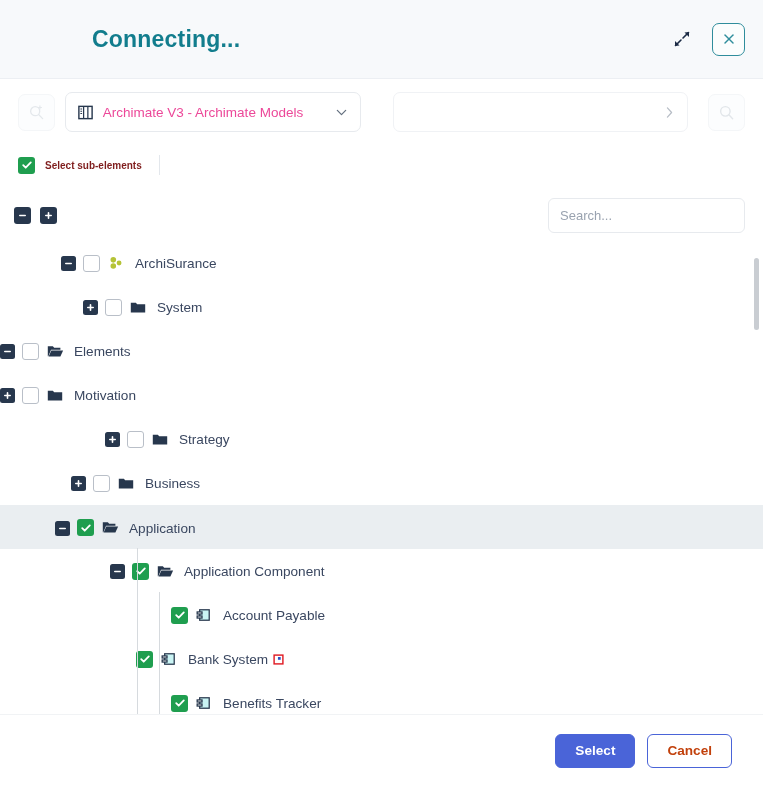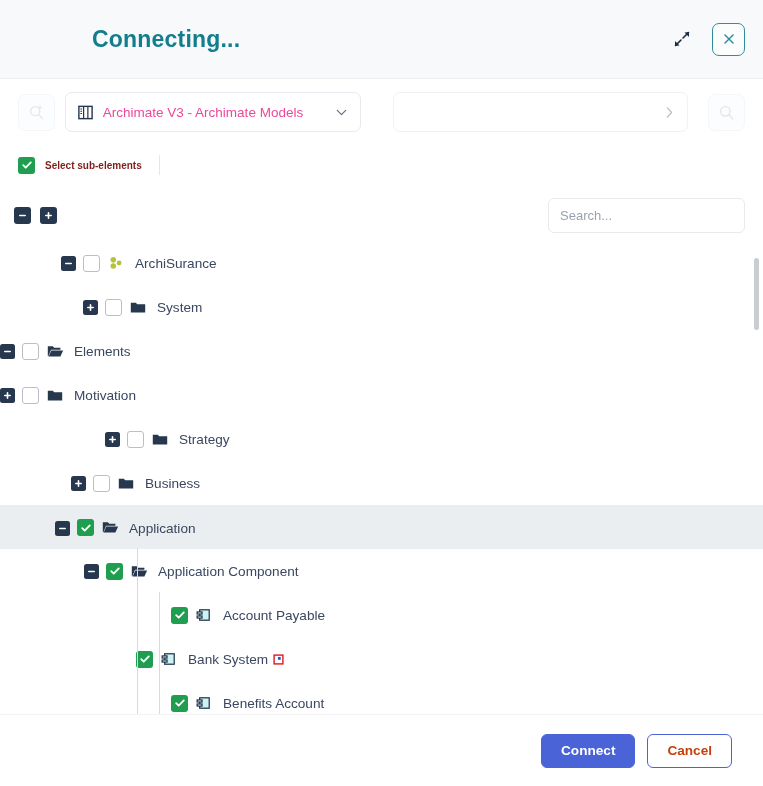--- a/index.html
+++ b/index.html
@@ -337,21 +337,21 @@
             <span class="icon-gap" style="margin-left: 7px; margin-right: 4px;">
               <svg viewBox="0 0 20 20" width="18" height="18">
                 <path d="M2 4.6 h5.6 l1.5 1.8 H16 v2.2 H5.6 L2.6 15.8 H2 Z" fill="#27374d"></path>
                 <path d="M5.9 9.4 H19 l-3 6.6 H2.9 Z" fill="#27374d"></path>
               </svg>
             </span>
             <span class="row-label">Application</span>
           </div>
         </div>
         <div class="row">
-          <div class="row-inner" style="padding-left: 84px;">
+          <div class="row-inner" style="padding-left: 110px;">
             <span class="toggle">
               <svg width="9" height="9" viewBox="0 0 10 10">
                 <path d="M2 5 L8 5" stroke="#fff" stroke-width="1.8" stroke-linecap="round"></path>
               </svg>
             </span>
             <span class="chk-gap" style="width: 7px;"></span>
             <span class="chk on">
               <svg width="12" height="12" viewBox="0 0 12 12">
                 <path d="M2.2 6.2 L4.7 8.7 L9.8 3.4" fill="none" stroke="#fff" stroke-width="1.8" stroke-linecap="round" stroke-linejoin="round"></path>
               </svg>
@@ -414,26 +414,26 @@
                 <path d="M2.2 6.2 L4.7 8.7 L9.8 3.4" fill="none" stroke="#fff" stroke-width="1.8" stroke-linecap="round" stroke-linejoin="round"></path>
               </svg>
             </span>
             <span class="icon-gap" style="margin-left: 7px; margin-right: 4px;">
               <svg viewBox="0 0 20 20" width="18" height="18">
                 <rect x="5.2" y="4.2" width="10.6" height="11.6" fill="#caf4f4" stroke="#27374d" stroke-width="1.4"></rect>
                 <rect x="2.4" y="6.6" width="5.4" height="2.3" fill="#fff" stroke="#27374d" stroke-width="1.4"></rect>
                 <rect x="2.4" y="11.1" width="5.4" height="2.3" fill="#fff" stroke="#27374d" stroke-width="1.4"></rect>
               </svg>
             </span>
-            <span class="row-label">Benefits Account</span>
+            <span class="row-label">Benefits Tracker</span>
           </div>
         </div>
         <div class="guide" style="left: 137px; top: 315px; height: 240px; bottom: auto;"></div>
         <div class="guide" style="left: 159px; top: 359px; height: 200px; bottom: auto;"></div>
       </div>
     <div class="scroll-thumb"></div>
   </div>
 
   <div class="footer">
-    <button class="btn btn-primary">Connect</button>
+    <button class="btn btn-primary">Select</button>
     <button class="btn btn-secondary">Cancel</button>
   </div>
 </div>
 
 </body></html>

